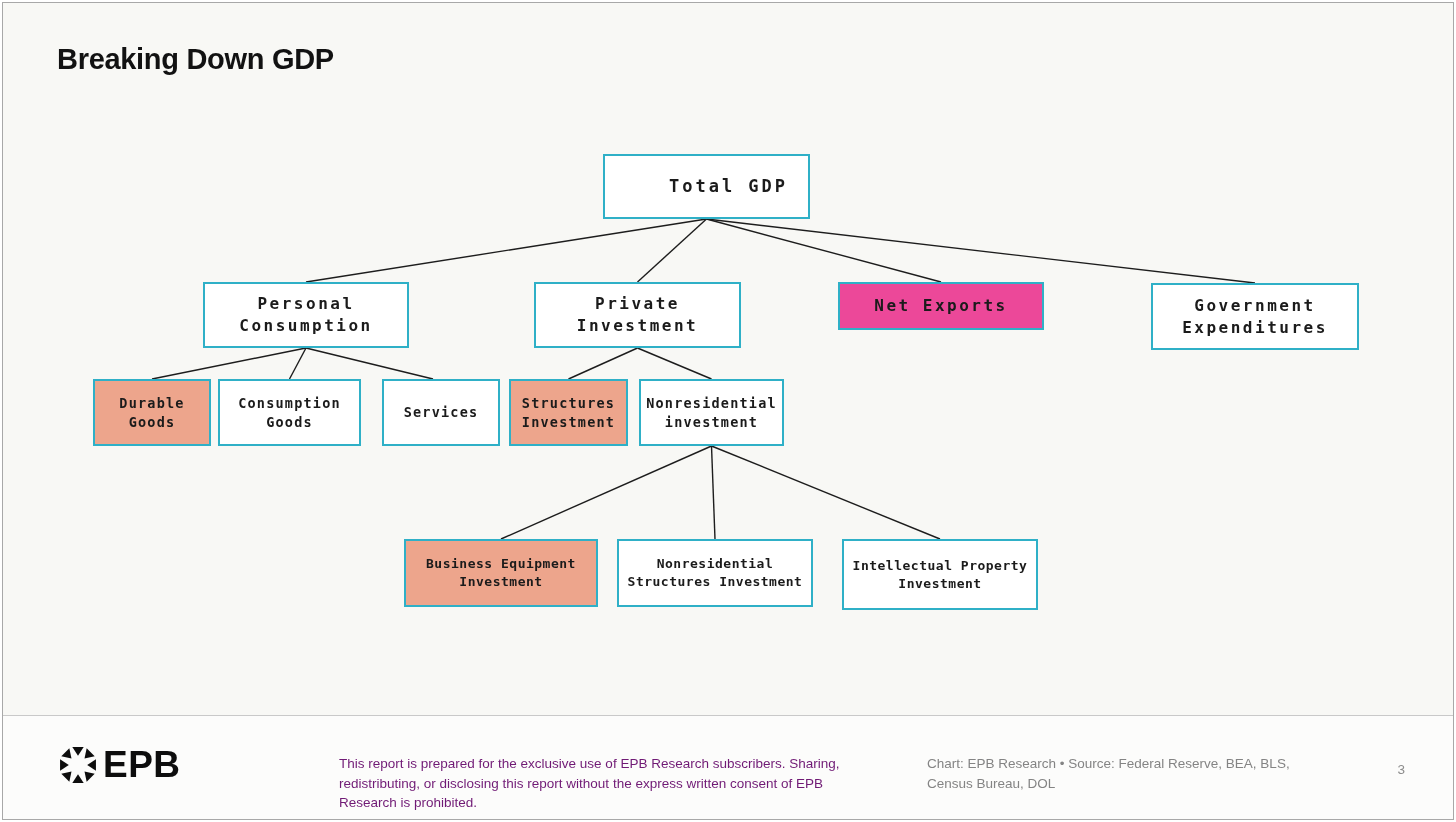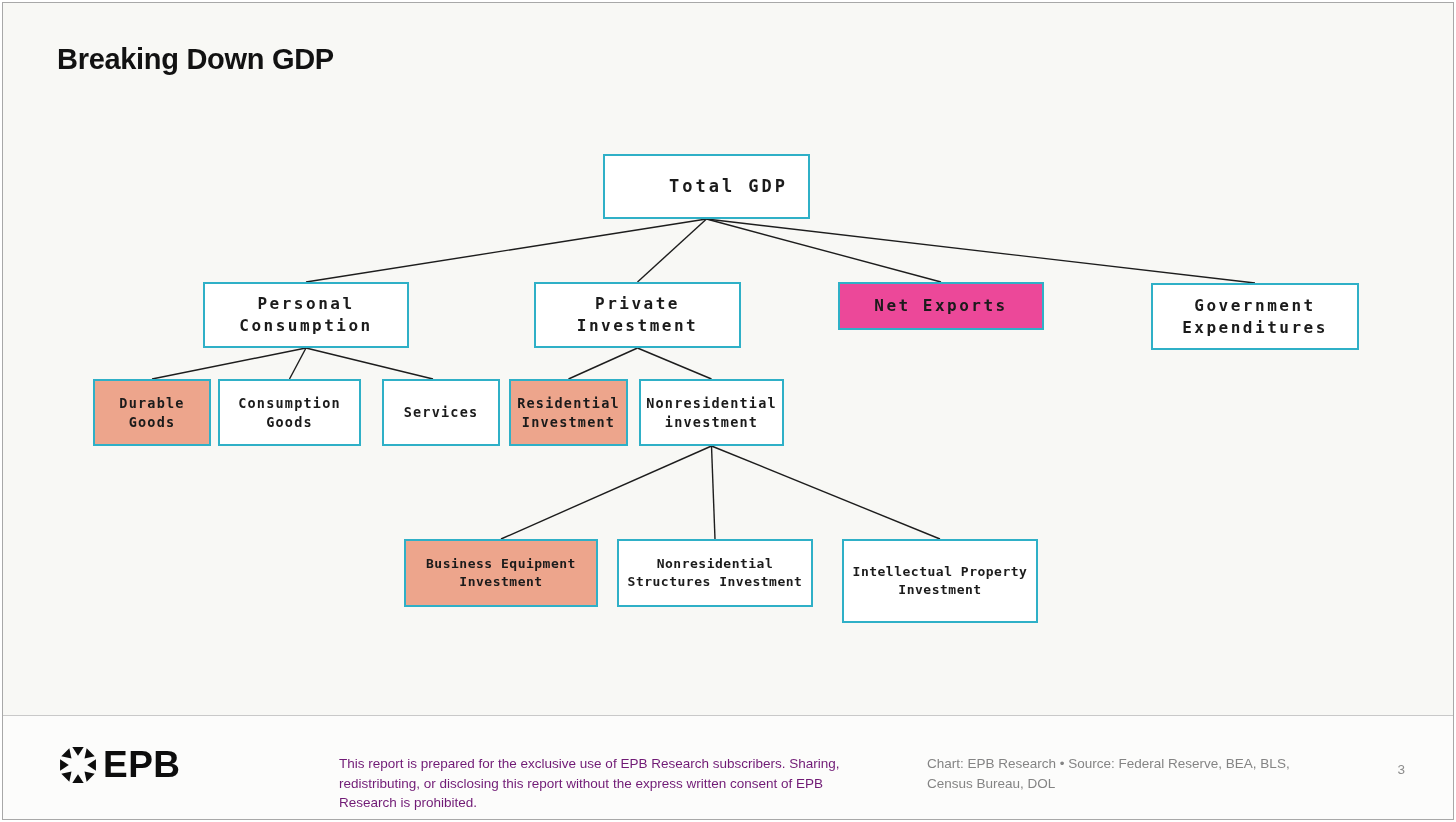--- a/index.html
+++ b/index.html
@@ -68,29 +68,29 @@
       <div class="node lvl2" style="left: 531px; top: 279px; width: 207px; height: 66px; border: 2px solid rgb(47, 176, 199); background: rgb(255, 255, 255);">Private
 Investment</div>
       <div class="node lvl2" style="left: 835px; top: 279px; width: 206px; height: 48px; border: 2px solid rgb(47, 176, 199); background: #ec4899;">Net Exports</div>
       <div class="node lvl2" style="left: 1148px; top: 280px; width: 208px; height: 67px; border: 2px solid rgb(47, 176, 199); background: rgb(255, 255, 255);">Government
 Expenditures</div>
       <div class="node lvl3 hl" style="left: 90px; top: 376px; width: 118px; height: 67px; border: 2px solid rgb(47, 176, 199); background: rgb(237, 165, 140);">Durable
 Goods</div>
       <div class="node lvl3" style="left: 215px; top: 376px; width: 143px; height: 67px; border: 2px solid rgb(47, 176, 199); background: rgb(255, 255, 255);">Consumption
 Goods</div>
       <div class="node lvl3" style="left: 371px; top: 376px; width: 118px; height: 67px; border: 2px solid rgb(47, 176, 199); background: rgb(255, 255, 255); margin-left: 8px;">Services</div>
-      <div class="node lvl3 hl" style="left: 506px; top: 376px; width: 119px; height: 67px; border: 2px solid rgb(47, 176, 199); background: rgb(237, 165, 140);">Residential
+      <div class="node lvl3 hl" style="left: 506px; top: 376px; width: 119px; height: 67px; border: 2px solid rgb(47, 176, 199); background: rgb(237, 165, 140);">Structures
 Investment</div>
       <div class="node lvl3" style="left: 636px; top: 376px; width: 145px; height: 67px; border: 2px solid rgb(47, 176, 199); background: rgb(255, 255, 255);">Nonresidential
 investment</div>
       <div class="node lvl4 hl" style="left: 401px; top: 536px; width: 194px; height: 68px; border: 2px solid rgb(47, 176, 199); background: rgb(237, 165, 140);">Business Equipment
 Investment</div>
       <div class="node lvl4" style="left: 614px; top: 536px; width: 196px; height: 68px; border: 2px solid rgb(47, 176, 199); background: rgb(255, 255, 255);">Nonresidential
 Structures Investment</div>
-      <div class="node lvl4" style="left: 839px; top: 536px; width: 196px; height: 84px; border: 2px solid rgb(47, 176, 199); background: rgb(255, 255, 255);">Intellectual Property
+      <div class="node lvl4" style="left: 839px; top: 536px; width: 196px; height: 71px; border: 2px solid rgb(47, 176, 199); background: rgb(255, 255, 255);">Intellectual Property
 Investment</div>
     </div>
 
   <div class="footer">
     <div class="logo">
       <svg width="42" height="42" viewBox="0 0 48 48">
         <defs>
           <path id="tri" d="M 17.5 3.5 L 30.5 3.5 L 24 13.5 Z" fill="#0d0d0d"></path>
         </defs>
         <use href="#tri"></use>

